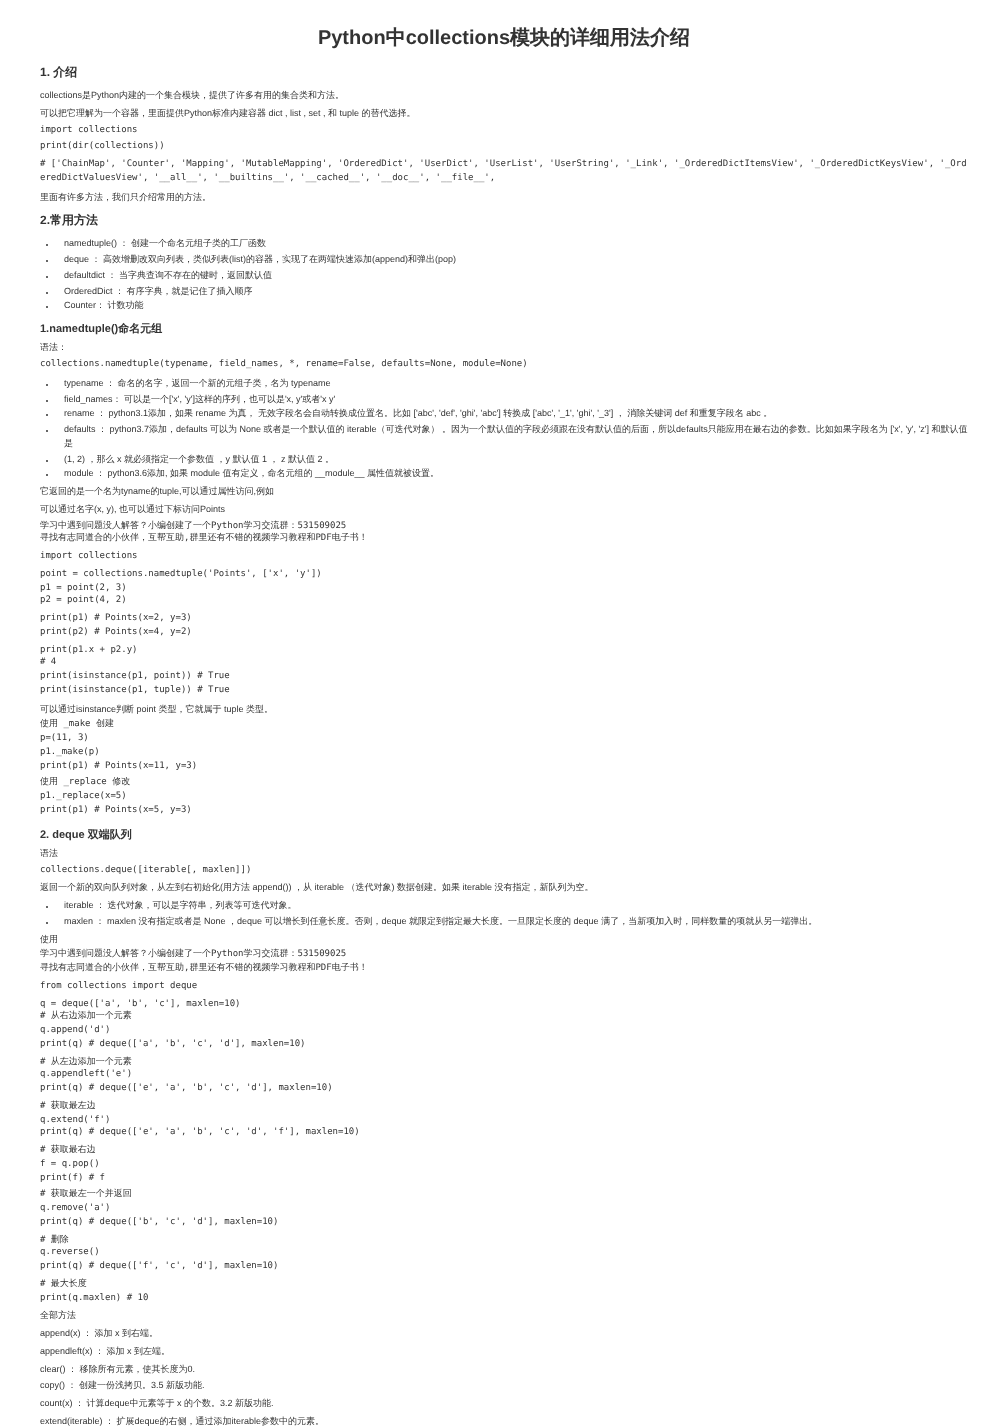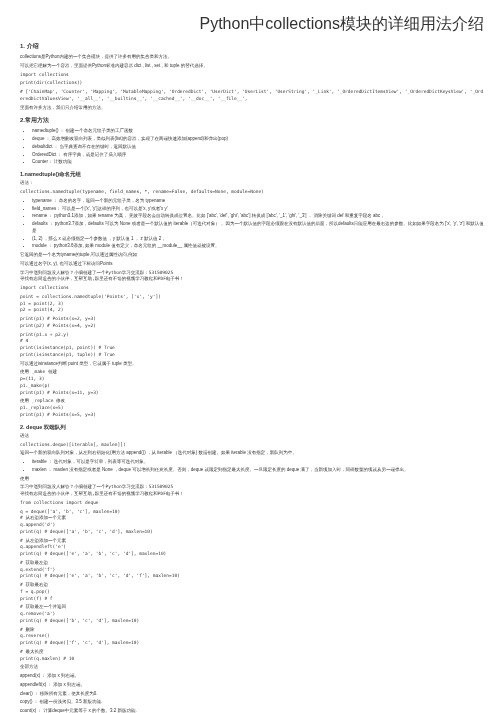--- a/index.html
+++ b/index.html
@@ -1,17 +1,17 @@
 <!DOCTYPE html>
 <html><head>
 <meta charset="utf-8">
 <style>
 *{margin:0;padding:0;box-sizing:border-box}
 body{font-family:"Microsoft YaHei",Arial,sans-serif;background:#fff;color:#333;font-size:5px;line-height:1.5;padding:8px 20px;width:504px}
-h1{font-size:16px;font-weight:normal;text-align:right;margin:4px 0 6px}
+h1{font-size:10px;font-weight:bold;text-align:center;margin:4px 0 6px}
 h2{font-size:6px;font-weight:bold;margin:5px 0 3px}
 h3{font-size:5.5px;font-weight:bold;margin:4px 0 2px}
 p{font-size:4.5px;margin:2px 0;color:#333}
 .code{font-family:Consolas,monospace;font-size:4.5px;white-space:pre-wrap;word-break:break-all;margin:2px 0}
 ul{list-style:disc;margin:2px 0 2px 12px}
 li{font-size:4.5px;margin:1px 0}
 </style>
 </head>
 <body>
 

